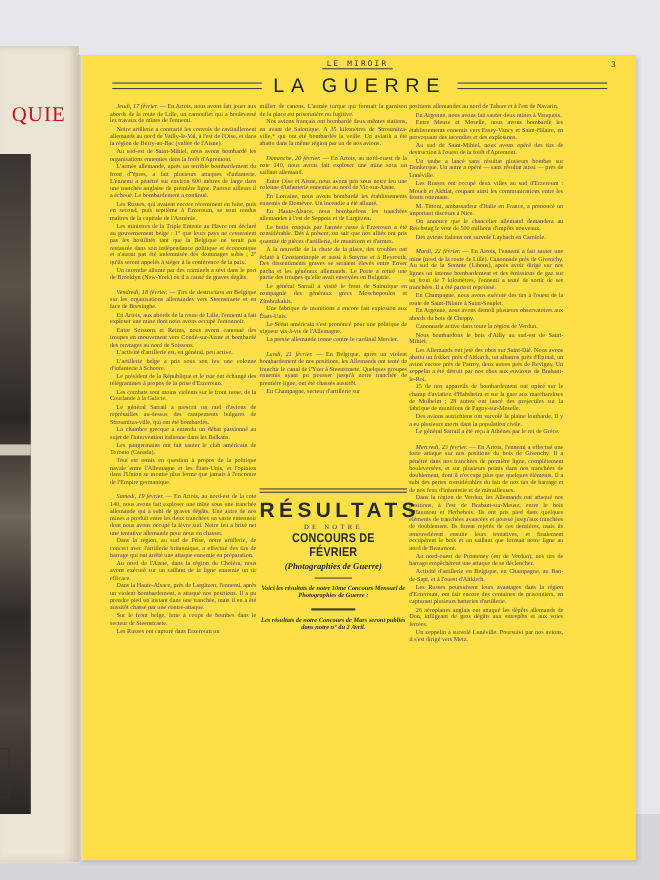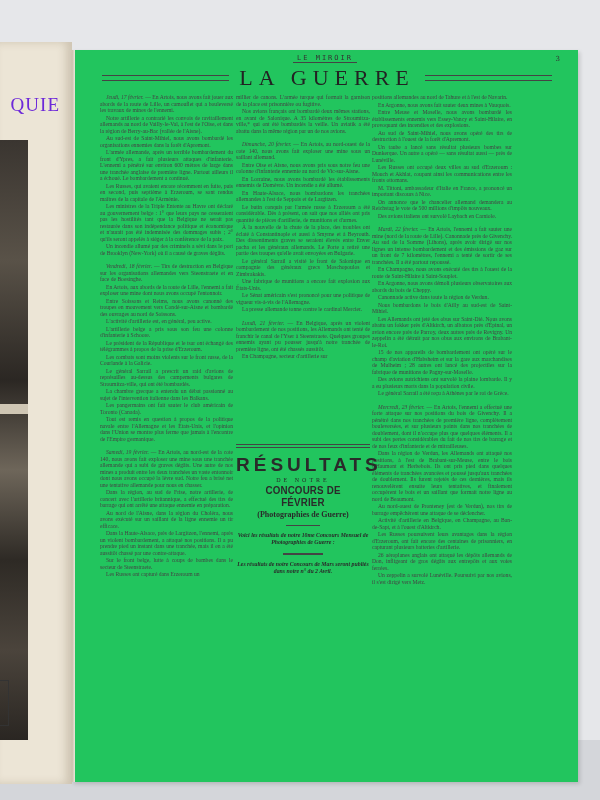--- a/index.html
+++ b/index.html
@@ -10,71 +10,71 @@
   }
   .bg-bottom { position:absolute; left:0; right:0; bottom:0; height:60px; background:#d4d6da; }
   
   .left-page {
     position:absolute; left:0; top:42px; width:72px; height:742px;
     background:#ece5d6;
     box-shadow: inset -6px 0 8px rgba(120,100,70,0.25);
   }
   .left-title {
     position:absolute; left:0; top:52px; width:60px; text-align:right;
-    font-family:"Liberation Serif", serif; font-size:19px; color:#6d28d9; letter-spacing:1px;
+    font-family:"Liberation Serif", serif; font-size:19px; color:#b91c1c; letter-spacing:1px;
   }
   .left-photo {
     position:absolute; left:0; top:98px; width:28px; height:600px;
     background:linear-gradient(180deg,#3a3530 0%,#595248 20%,#2b2723 40%,#6e665a 55%,#2e2a25 70%,#4b443c 85%,#2a2622 100%);
   }
   .left-photo-break { position:absolute; left:0; top:362px; width:28px; height:10px; background:#cfc6b4; }
   .left-caption-box { position:absolute; left:0; top:638px; width:8px; height:44px; border:1px solid #333; border-left:none; }
 
   
   .page {
     position:absolute; left:72px; top:50px; width:506px; height:732px;
-    background:#22c55e;
+    background:#fde047;
     box-shadow: 2px 2px 4px rgba(0,0,0,0.15);
   }
   .crease { position:absolute; left:0; top:0; width:3px; height:100%; background:linear-gradient(90deg,#c9bfa9,#ebe7dd); }
   .masthead {
     position:absolute; left:0; width:100%; top:4px; text-align:center;
     font-family:"DejaVu Sans Mono", monospace; font-size:7px; letter-spacing:2px; color:#333;
   }
   .masthead span { border-bottom:1px solid #444; padding:0 4px; }
   .page-num { position:absolute; right:18px; top:5px; font-size:7px; color:#333; }
   .section-title {
     position:absolute; left:30px; width:450px; top:17px; height:22px;
     display:flex; align-items:center; justify-content:center; gap:10px;
   }
   .rule-double { flex:1; height:4px; border-top:1px solid #444; border-bottom:1px solid #444; }
   .section-title h1 {
-    margin:0; font-family:Liberation Serif, serif; font-weight:normal;
-    font-size:22px; letter-spacing:6px; color:#222;
+    margin:0; font-family:Liberation Sans, sans-serif; font-weight:normal;
+    font-size:18px; letter-spacing:6px; color:#222;
   }
   .col {
     position:absolute; top:44px; font-family:"Liberation Serif", serif;
     font-size:5.6px; line-height:6.5px; color:#444; text-align:justify;
   }
   .col p { margin:0 0 1px 0; text-indent:6px; }
   .col p.gap { margin-top:7px; }
   .col .date { font-style:italic; }
   .col1 { left:28px; width:133px; height:690px; }
   .col2 { left:164px; width:134px; height:335px; }
   .col3 { left:300px; width:140px; height:690px; }
 
   .results {
     position:absolute; left:164px; top:394px; width:134px; text-align:center;
     font-family:"Liberation Serif", serif; color:#2a2a2a;
   }
   .results .top-rule { border-top:1px solid #444; border-bottom:1px solid #444; height:2px; margin-bottom:6px; }
   .results .r-title { font-size:19px; letter-spacing:4px; font-weight:bold; font-family:"Liberation Sans", sans-serif; line-height:22px; }
   .results .r-de { font-size:6px; letter-spacing:3px; margin:1px 0; }
   .results .r-concours { font-size:11.5px; font-weight:bold; font-family:"Liberation Sans", sans-serif; letter-spacing:0.2px; transform:scaleX(0.85); }
-  .results .r-sub { font-size:8px; font-weight:bold; margin-top:2px; }
+  .results .r-sub { font-size:8px; font-weight:bold; margin-top:2px;font-style:italic; }
   .results .short-rule { width:34px; border-top:1px solid #444; margin:6px auto; }
   .results .r-intro { font-size:5.8px; font-style:italic; font-weight:bold; line-height:7px; }
   .results .prize { font-size:6.2px; margin-top:6px; }
   .results .winner { font-size:14px; font-weight:bold; font-family:"Liberation Sans", sans-serif; margin-top:3px; transform:scaleX(0.78); white-space:nowrap; letter-spacing:0.3px; }
   .results .detail { font-size:5.6px; font-weight:bold; line-height:6.8px; margin-top:2px; }
   .results .end-rule { width:40px; border-top:2px solid #444; margin:7px auto 6px; }
   .results .r-footer { font-size:5.8px; font-style:italic; font-weight:bold; line-height:7px; }
 </style>
 </head>
 <body>

